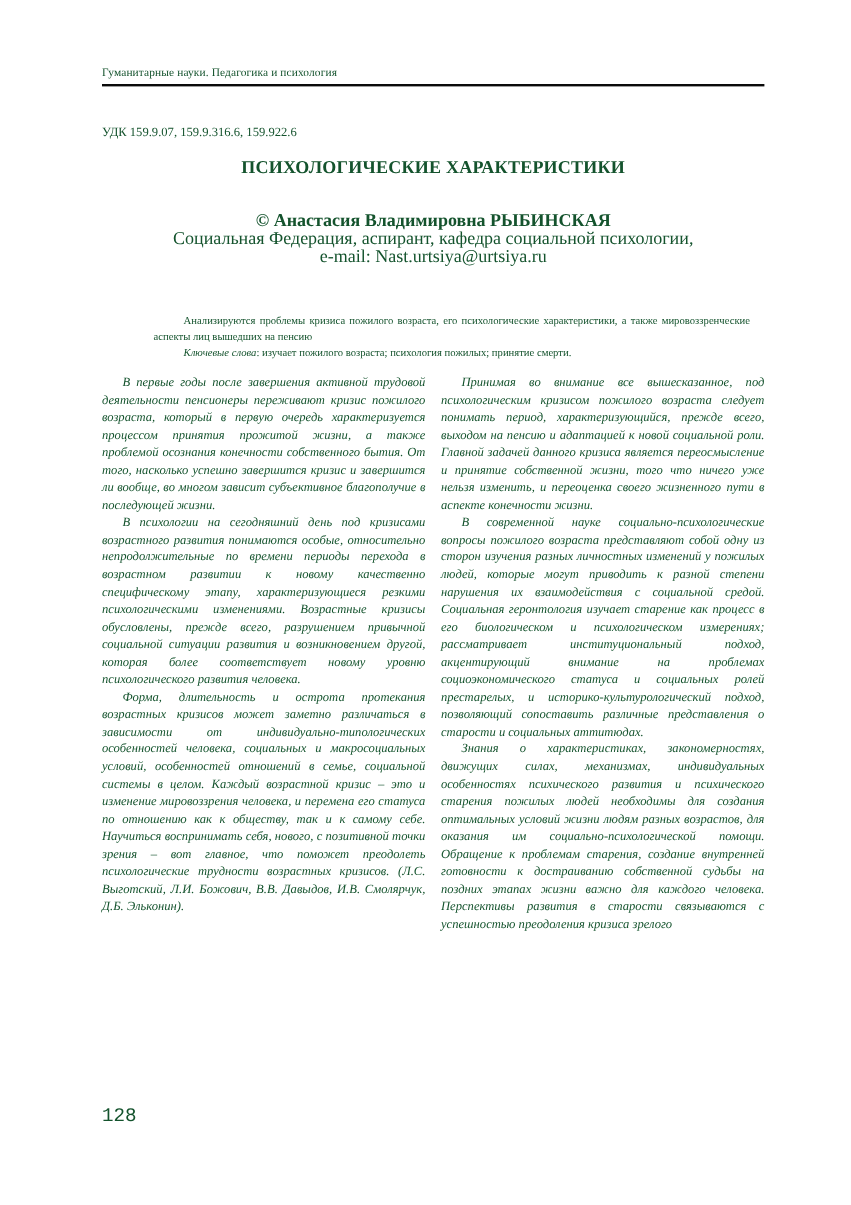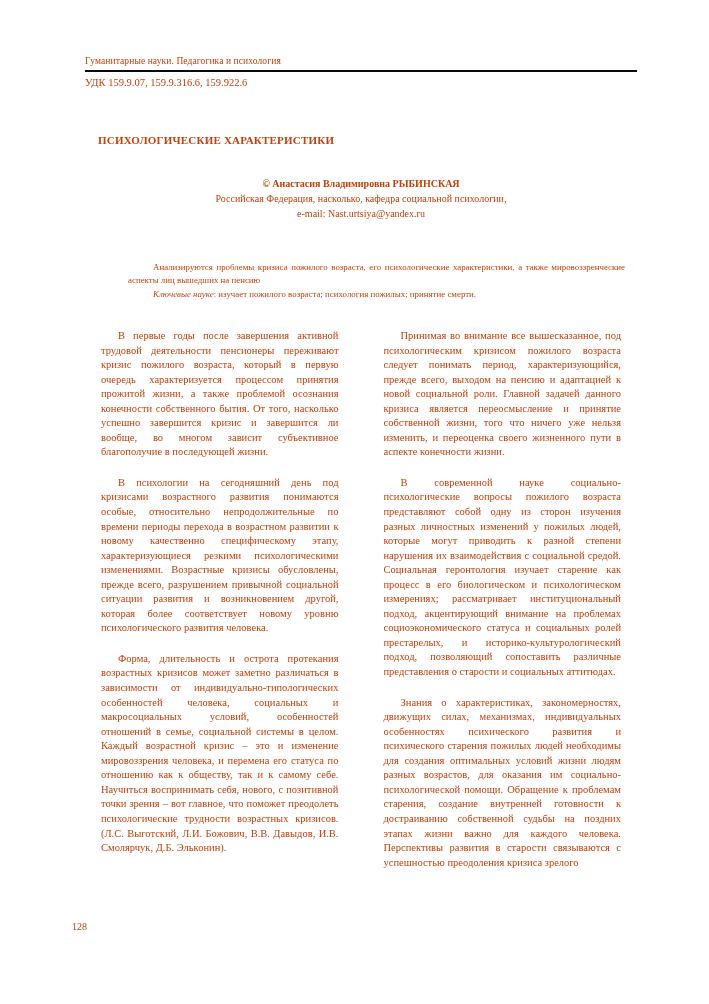--- a/index.html
+++ b/index.html
@@ -6,21 +6,21 @@
     margin: 0;
     padding: 0;
     background: #ffffff;
   }
   .page {
     position: relative;
     width: 709px;
     height: 1004px;
     background: #ffffff;
     font-family: "Liberation Serif", "DejaVu Serif", serif;
-    color: #c2410c;
+    color: #14532d;
     overflow: hidden;
   }
   .running-head {
     position: absolute;
     left: 85px;
     top: 56px;
     width: 552px;
     font-size: 9.5px;
     letter-spacing: 0.1px;
   }
@@ -28,40 +28,41 @@
     position: absolute;
     left: 85px;
     top: 70px;
     width: 552px;
     height: 2.2px;
     background: #0a0a0a;
   }
   .udc {
     position: absolute;
     left: 85px;
-    top: 77px;
+    top: 105px;
     font-size: 10.5px;
   }
   .title-block {
     position: absolute;
-    left: 98px;
+    left: 85px;
     top: 133px;
     width: 552px;
+    text-align: center;
     font-weight: bold;
-    font-size: 11px;
+    font-size: 15px;
     line-height: 14.8px;
     letter-spacing: 0.2px;
   }
   .author-block {
     position: absolute;
     left: 85px;
     top: 177px;
     width: 552px;
     text-align: center;
-    font-size: 10px;
+    font-size: 15px;
     line-height: 14.8px;
   }
   .author-line { font-weight: bold; }
   .abstract-block {
     position: absolute;
     left: 128px;
     top: 261px;
     width: 497px;
     font-size: 8.9px;
     line-height: 13.4px;
@@ -80,54 +81,56 @@
     display: flex;
     gap: 13px;
   }
   .col {
     width: 269.5px;
     font-size: 10.5px;
     line-height: 14.55px;
     text-align: justify;
   }
   .col p {
-    margin: 16px;
+    margin: 0;
     text-indent: 17px;
+    font-style: italic;
   }
   .page-number {
     position: absolute;
-    left: 72px;
+    left: 85px;
     top: 921px;
-    font-size: 10px;
+    font-size: 16px;
+    font-family: Liberation Mono, monospace;
   }
 </style>
 </head>
 <body>
 
 <div class="page">
 
   <div class="running-head">Гуманитарные науки. Педагогика и психология</div>
 
   <div class="head-rule"></div>
 
   <div class="udc">УДК 159.9.07, 159.9.316.6, 159.922.6</div>
 
   <div class="title-block">
     <div>ПСИХОЛОГИЧЕСКИЕ ХАРАКТЕРИСТИКИ</div>
   </div>
 
   <div class="author-block">
     <div class="author-line">© Анастасия Владимировна РЫБИНСКАЯ</div>
-    <div>Российская Федерация, насколько, кафедра социальной психологии,</div>
-    <div>e-mail: Nast.urtsiya@yandex.ru</div>
+    <div>Социальная Федерация, аспирант, кафедра социальной психологии,</div>
+    <div>e-mail: Nast.urtsiya@urtsiya.ru</div>
   </div>
 
   <div class="abstract-block">
     <p>Анализируются проблемы кризиса пожилого возраста, его психологические характеристики, а также мировоззренческие аспекты лиц вышедших на пенсию</p>
-    <p><span class="kw-label">Ключевые науке</span><span>: изучает пожилого возраста; психология пожилых; принятие смерти.</span></p>
+    <p><span class="kw-label">Ключевые слова</span><span>: изучает пожилого возраста; психология пожилых; принятие смерти.</span></p>
   </div>
 
   <div class="columns">
     <div class="col">
       <p>В первые годы после завершения активной трудовой деятельности пенсионеры переживают кризис пожилого возраста, который в первую очередь характеризуется процессом принятия прожитой жизни, а также проблемой осознания конечности собственного бытия. От того, насколько успешно завершится кризис и завершится ли вообще, во многом зависит субъективное благополучие в последующей жизни.</p>
       <p>В психологии на сегодняшний день под кризисами возрастного развития понимаются особые, относительно непродолжительные по времени периоды перехода в возрастном развитии к новому качественно специфическому этапу, характеризующиеся резкими психологическими изменениями. Возрастные кризисы обусловлены, прежде всего, разрушением привычной социальной ситуации развития и возникновением другой, которая более соответствует новому уровню психологического развития человека.</p>
       <p>Форма, длительность и острота протекания возрастных кризисов может заметно различаться в зависимости от индивидуально-типологических особенностей человека, социальных и макросоциальных условий, особенностей отношений в семье, социальной системы в целом. Каждый возрастной кризис – это и изменение мировоззрения человека, и перемена его статуса по отношению как к обществу, так и к самому себе. Научиться воспринимать себя, нового, с позитивной точки зрения – вот главное, что поможет преодолеть психологические трудности возрастных кризисов. (Л.С. Выготский, Л.И. Божович, В.В. Давыдов, И.В. Смолярчук, Д.Б. Эльконин).</p>
     </div>
     <div class="col">
       <p>Принимая во внимание все вышесказанное, под психологическим кризисом пожилого возраста следует понимать период, характеризующийся, прежде всего, выходом на пенсию и адаптацией к новой социальной роли. Главной задачей данного кризиса является переосмысление и принятие собственной жизни, того что ничего уже нельзя изменить, и переоценка своего жизненного пути в аспекте конечности жизни.</p>

